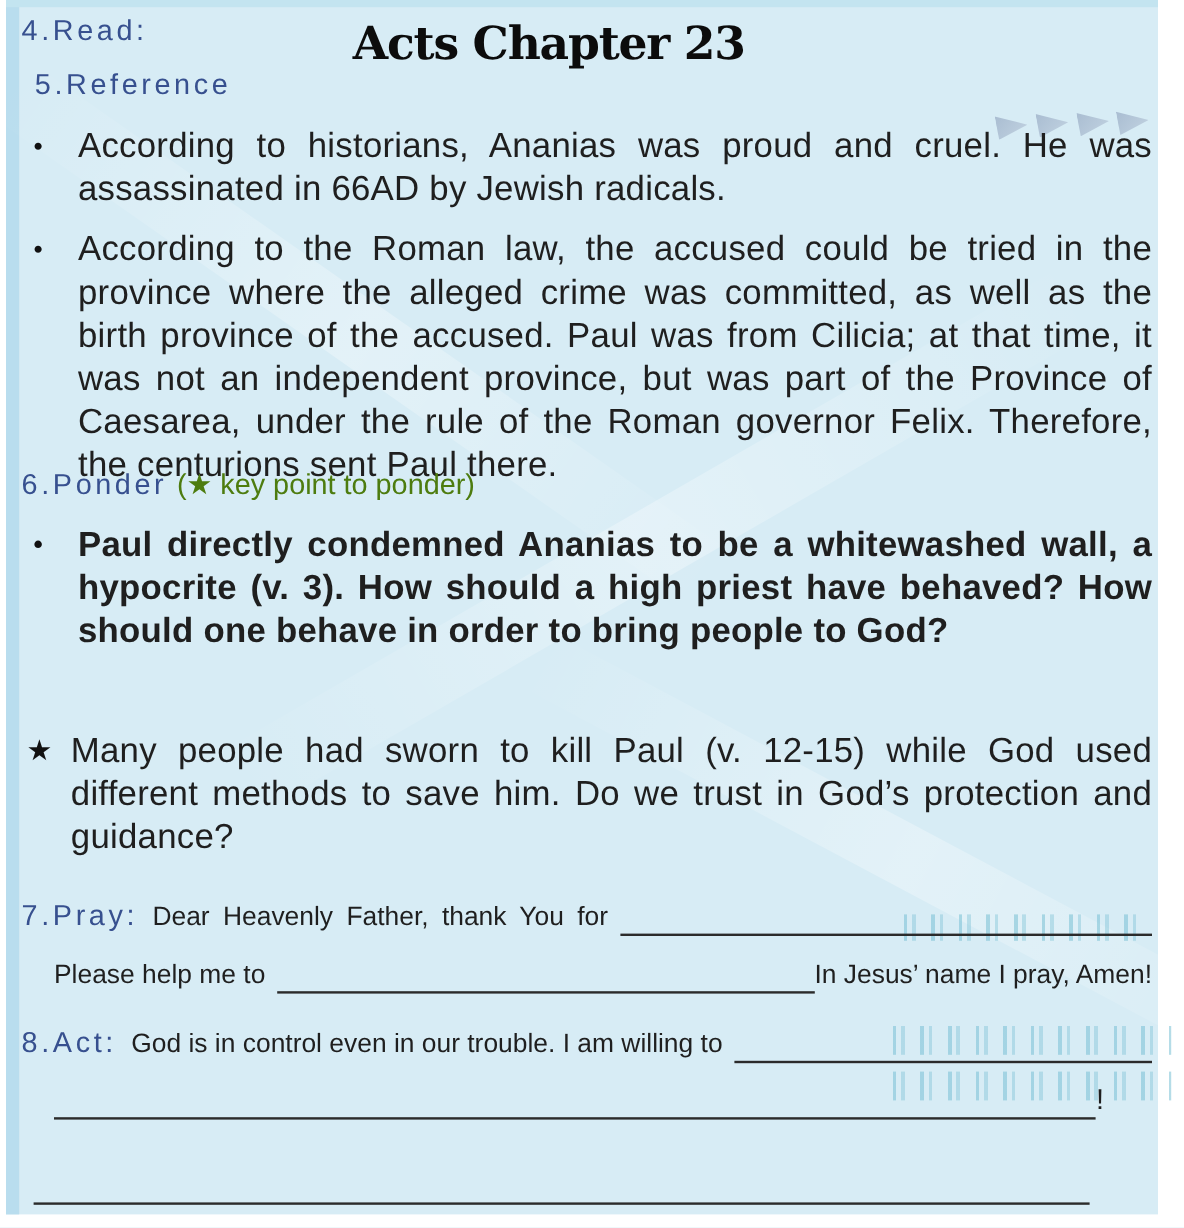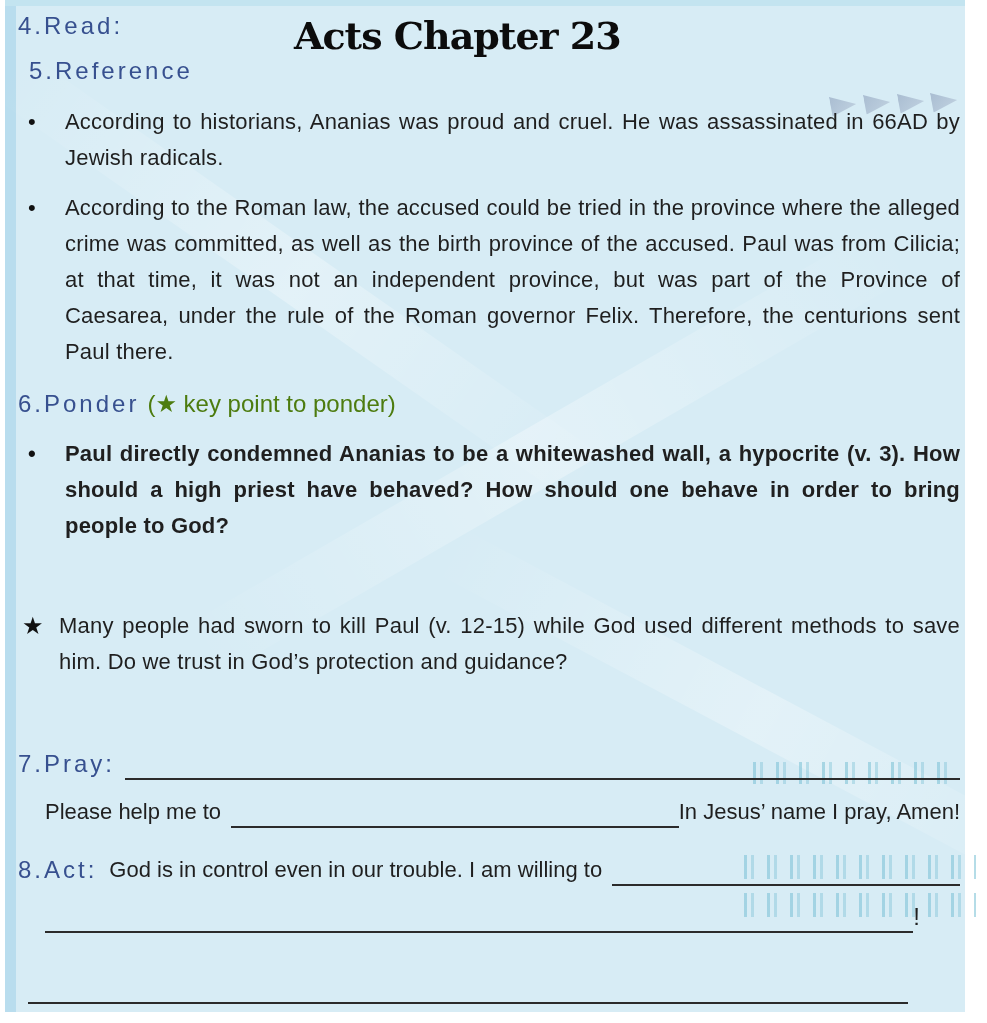--- a/index.html
+++ b/index.html
@@ -72,21 +72,21 @@
   }
 
   .para-row { display:flex; align-items:flex-start; }
   .marker {
     width:37px; flex:0 0 37px;
     font-size:22px; line-height:36px; color:#111;
   }
   .marker.star { font-size:24px; }
   .ptext {
     flex:1;
-    font-size:22px; line-height:36px;
+    font-size:29px; line-height:36px;
     text-align:justify;
     letter-spacing:.2px;
     color:#1f1f1f;
   }
   .ptext.bold { font-weight:bold; }
 
   .form-row {
     display:flex; align-items:flex-end;
     font-size:22px; line-height:32px;
     white-space:nowrap;
@@ -143,20 +143,21 @@
   <div class="marker" style="font-weight:bold;">•</div>
   <div class="ptext bold">Paul directly condemned Ananias to be a whitewashed wall, a hypocrite (v. 3). How should a high priest have behaved? How should one behave in order to bring people to God?</div>
 </div>
 <div class="abs para-row" style="left:22px; top:608px; width:938px;">
   <div class="marker star">★</div>
   <div class="ptext">Many people had sworn to kill Paul (v. 12-15) while God used different methods to save him. Do we trust in God’s protection and guidance?</div>
 </div>
 
 <div class="abs form-row" style="left:18px; top:748px; width:942px;">
   <span class="blue-label">7.Pray:</span>
+  <span class="text gap-l spread">Dear Heavenly Father, thank You for</span>
   <span class="blank gap"></span>
 </div>
 <div class="abs form-row" style="left:45px; top:796px; width:915px;">
   <span class="text">Please help me to</span>
   <span class="blank gap"></span>
   <span class="text">In Jesus’ name I pray, Amen!</span>
 </div>
 
 <div class="abs form-row" style="left:18px; top:854px; width:942px;text-align:right;">
   <span class="blue-label">8.Act:</span>

